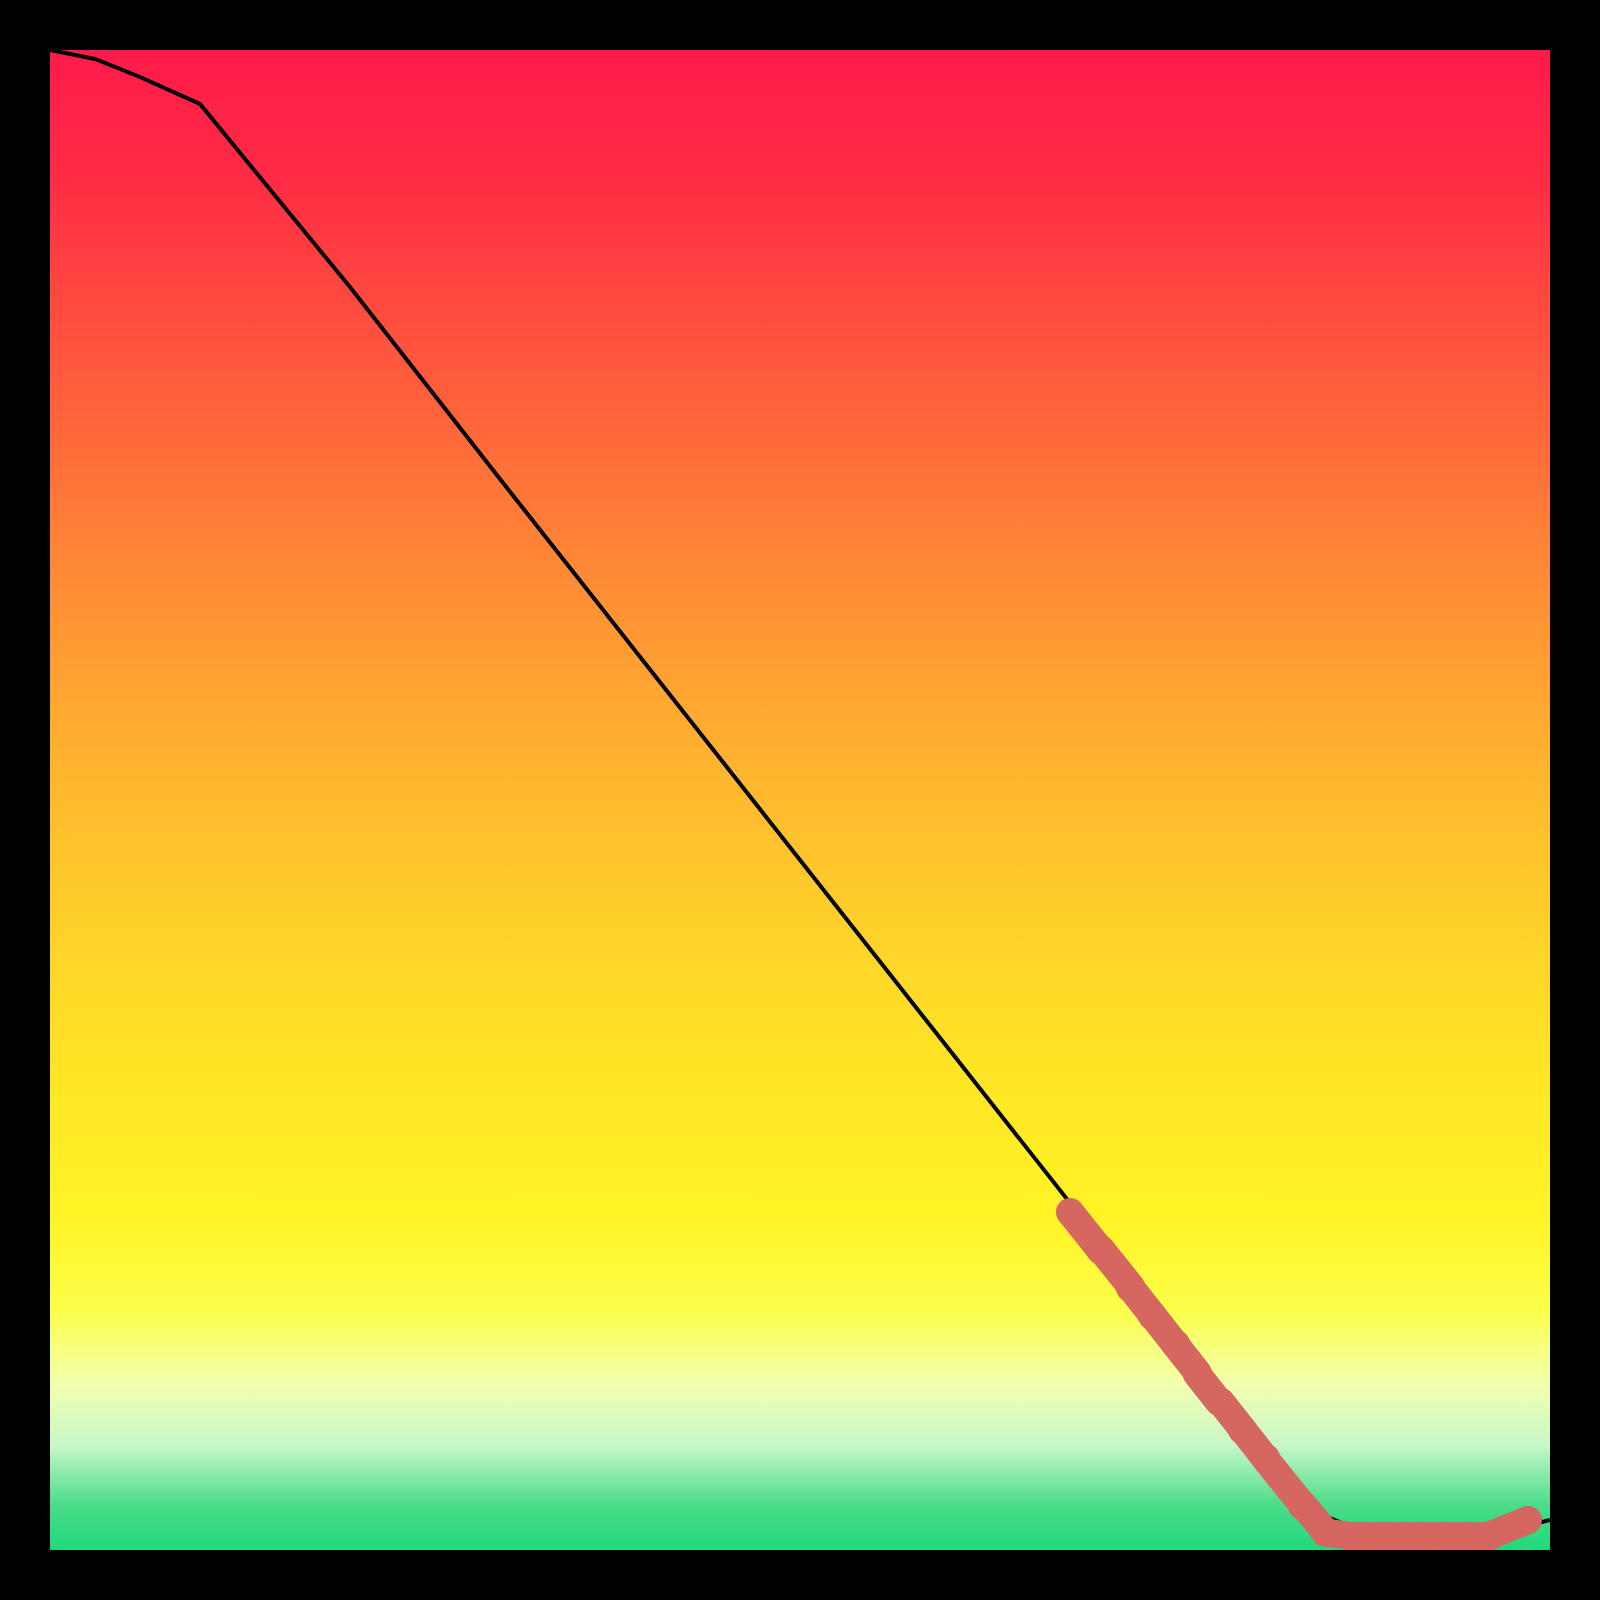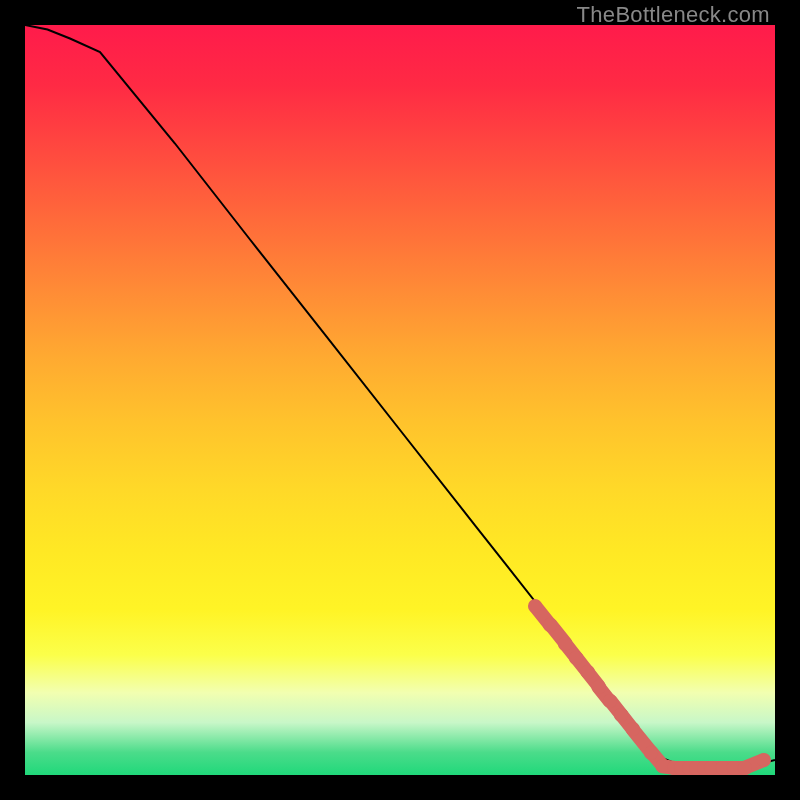--- a/index.html
+++ b/index.html
@@ -25,21 +25,20 @@
   }
   .watermark{position:absolute;top:2px;right:30px;color:#888;font-size:22px;font-weight:500;letter-spacing:.3px}
   svg.curve{position:absolute;inset:0}
   .dot{position:absolute;width:14px;height:14px;border-radius:50%;background:#d66660;transform:translate(-50%,-50%)}
   .bar{position:absolute;background:#d66660;border-radius:7px;transform:translate(-50%,-50%)}
 </style>
 </head>
 <body>
 
 <div class="frame">
-  <div class="watermark">TheBottleneck.com</div>
   <div class="plot">
     <div class="gradient"></div>
     <svg class="curve" id="curve-svg" viewBox="0 0 750 750" preserveAspectRatio="none">
         <path d="M0.0 0.0 L22.5 4.5 L45.0 13.5 L75.0 27.0 L150.0 118.5 L225.0 214.5 L300.0 309.7 L375.0 405.0 L450.0 500.3 L525.0 595.5 L585.0 672.0 L630.0 729.8 L660.0 742.5 L690.0 742.5 L720.0 742.5 L750.0 735.0" fill="none" stroke="#000" stroke-width="2"></path>
       </svg>
     <div id="markers">
         <div class="bar" style="width: 38.0117px; height: 14px; left: 517.5px; top: 590.625px; transform: translate(-50%, -50%) rotate(51.3402deg);"></div>
         <div class="dot" style="left: 510px; top: 581.25px;"></div>
         <div class="bar" style="width: 38.0117px; height: 14px; left: 532.5px; top: 609.375px; transform: translate(-50%, -50%) rotate(51.3402deg);"></div>
         <div class="dot" style="left: 525px; top: 600px;"></div>

